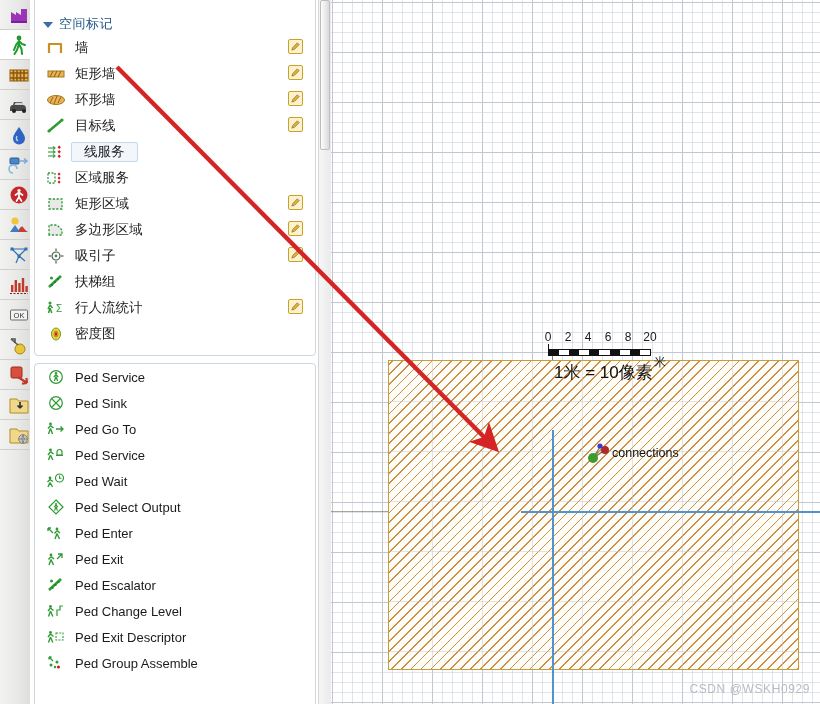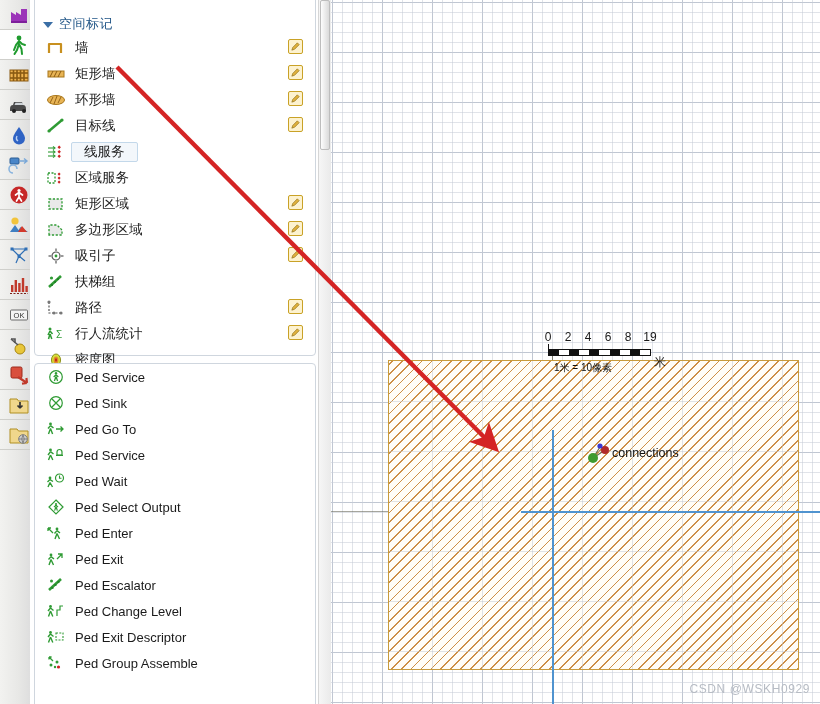--- a/index.html
+++ b/index.html
@@ -137,21 +137,21 @@
   .scalebar i{display:block;height:5px;flex:1;}
   .sb-dark{background:#111;}
   .sb-light{background:#fff;}
   .ruler-tick{
     position:absolute;top:14px;width:1px;height:5px;background:#111;
   }
   .ruler-unit{
     position:absolute;left:127px;top:24px;font-size:12px;color:#1a1a1a;
   }
   .ruler-eq{
-    position:absolute;left:27px;top:31px;font-size:10px;color:#111;
+    position:absolute;left:27px;top:31px;font-size:17px;color:#111;
     white-space:nowrap;
   }
   
   #connections{position:absolute;left:253px;top:441px;}
   #conn-label{
     position:absolute;left:28px;top:5px;font-size:12.5px;color:#111;
     white-space:nowrap;
   }
   
   #arrow-layer{
@@ -447,34 +447,20 @@
 
     <div class="item">
       <svg class="item-ico" viewBox="0 0 22 18">
         <path d="M4 14 L16 3" stroke="#2f9b34" stroke-width="2.6"></path>
         <path d="M6 12 L8 12 M9 9 L11 9 M12 6 L14 6" stroke="#1d7d22" stroke-width="1.4"></path>
         <circle cx="6.5" cy="5" r="1.6" fill="#2f9b34"></circle>
       </svg>
       <span class="item-lab cjk">扶梯组</span>
     </div>
 
-    <div class="item">
-      <svg class="item-ico" viewBox="0 0 22 18">
-        <path d="M4 3 V14 h12" stroke="#555" stroke-width="1.2" fill="none" stroke-dasharray="2 1.5"></path>
-        <circle cx="4" cy="3" r="1.6" fill="#777"></circle>
-          <circle cx="9" cy="14" r="1.6" fill="#777"></circle>
-          <circle cx="16" cy="14" r="1.6" fill="#777"></circle>
-      </svg>
-      <span class="item-lab cjk">路径</span>
-      <span class="pencil">
-        <svg width="11" height="11" viewBox="0 0 12 12">
-            <path d="M2 10 l1-3 5-5 2 2 -5 5z" fill="#e0b13c" stroke="#8a6a14" stroke-width=".7"></path>
-          </svg>
-      </span>
-    </div>
 
     <div class="item">
       <svg class="item-ico" viewBox="0 0 22 18">
         <circle cx="5" cy="4" r="1.5" fill="#2f9b34"></circle>
         <path d="M5 6 L3 10 M5 6 L7.5 9 M5 9 L3.5 14 M5 9 L6.8 14" stroke="#2f9b34" stroke-width="1.5" fill="none"></path>
         <text x="11" y="13" font-size="10" fill="#2f9b34" font-family="Liberation Sans,sans-serif">Σ</text>
       </svg>
       <span class="item-lab cjk">行人流统计</span>
       <span class="pencil">
         <svg width="11" height="11" viewBox="0 0 12 12">
@@ -624,21 +610,21 @@
   <div class="axis-h"></div>
   <div class="axis-v"></div>
 
   <div id="ruler">
     <div class="ruler-nums">
       <span style="left:21px;">0</span>
       <span style="left:41px;">2</span>
       <span style="left:61px;">4</span>
       <span style="left:81px;">6</span>
       <span style="left:101px;">8</span>
-      <span style="left:123px;">19</span>
+      <span style="left:123px;">20</span>
     </div>
     <div class="scalebar">
       <i class="sb-dark"></i>
         <i class="sb-light"></i>
         <i class="sb-dark"></i>
       <i class="sb-light"></i>
         <i class="sb-dark"></i>
         <i class="sb-light"></i>
       <i class="sb-dark"></i>
         <i class="sb-light"></i>

